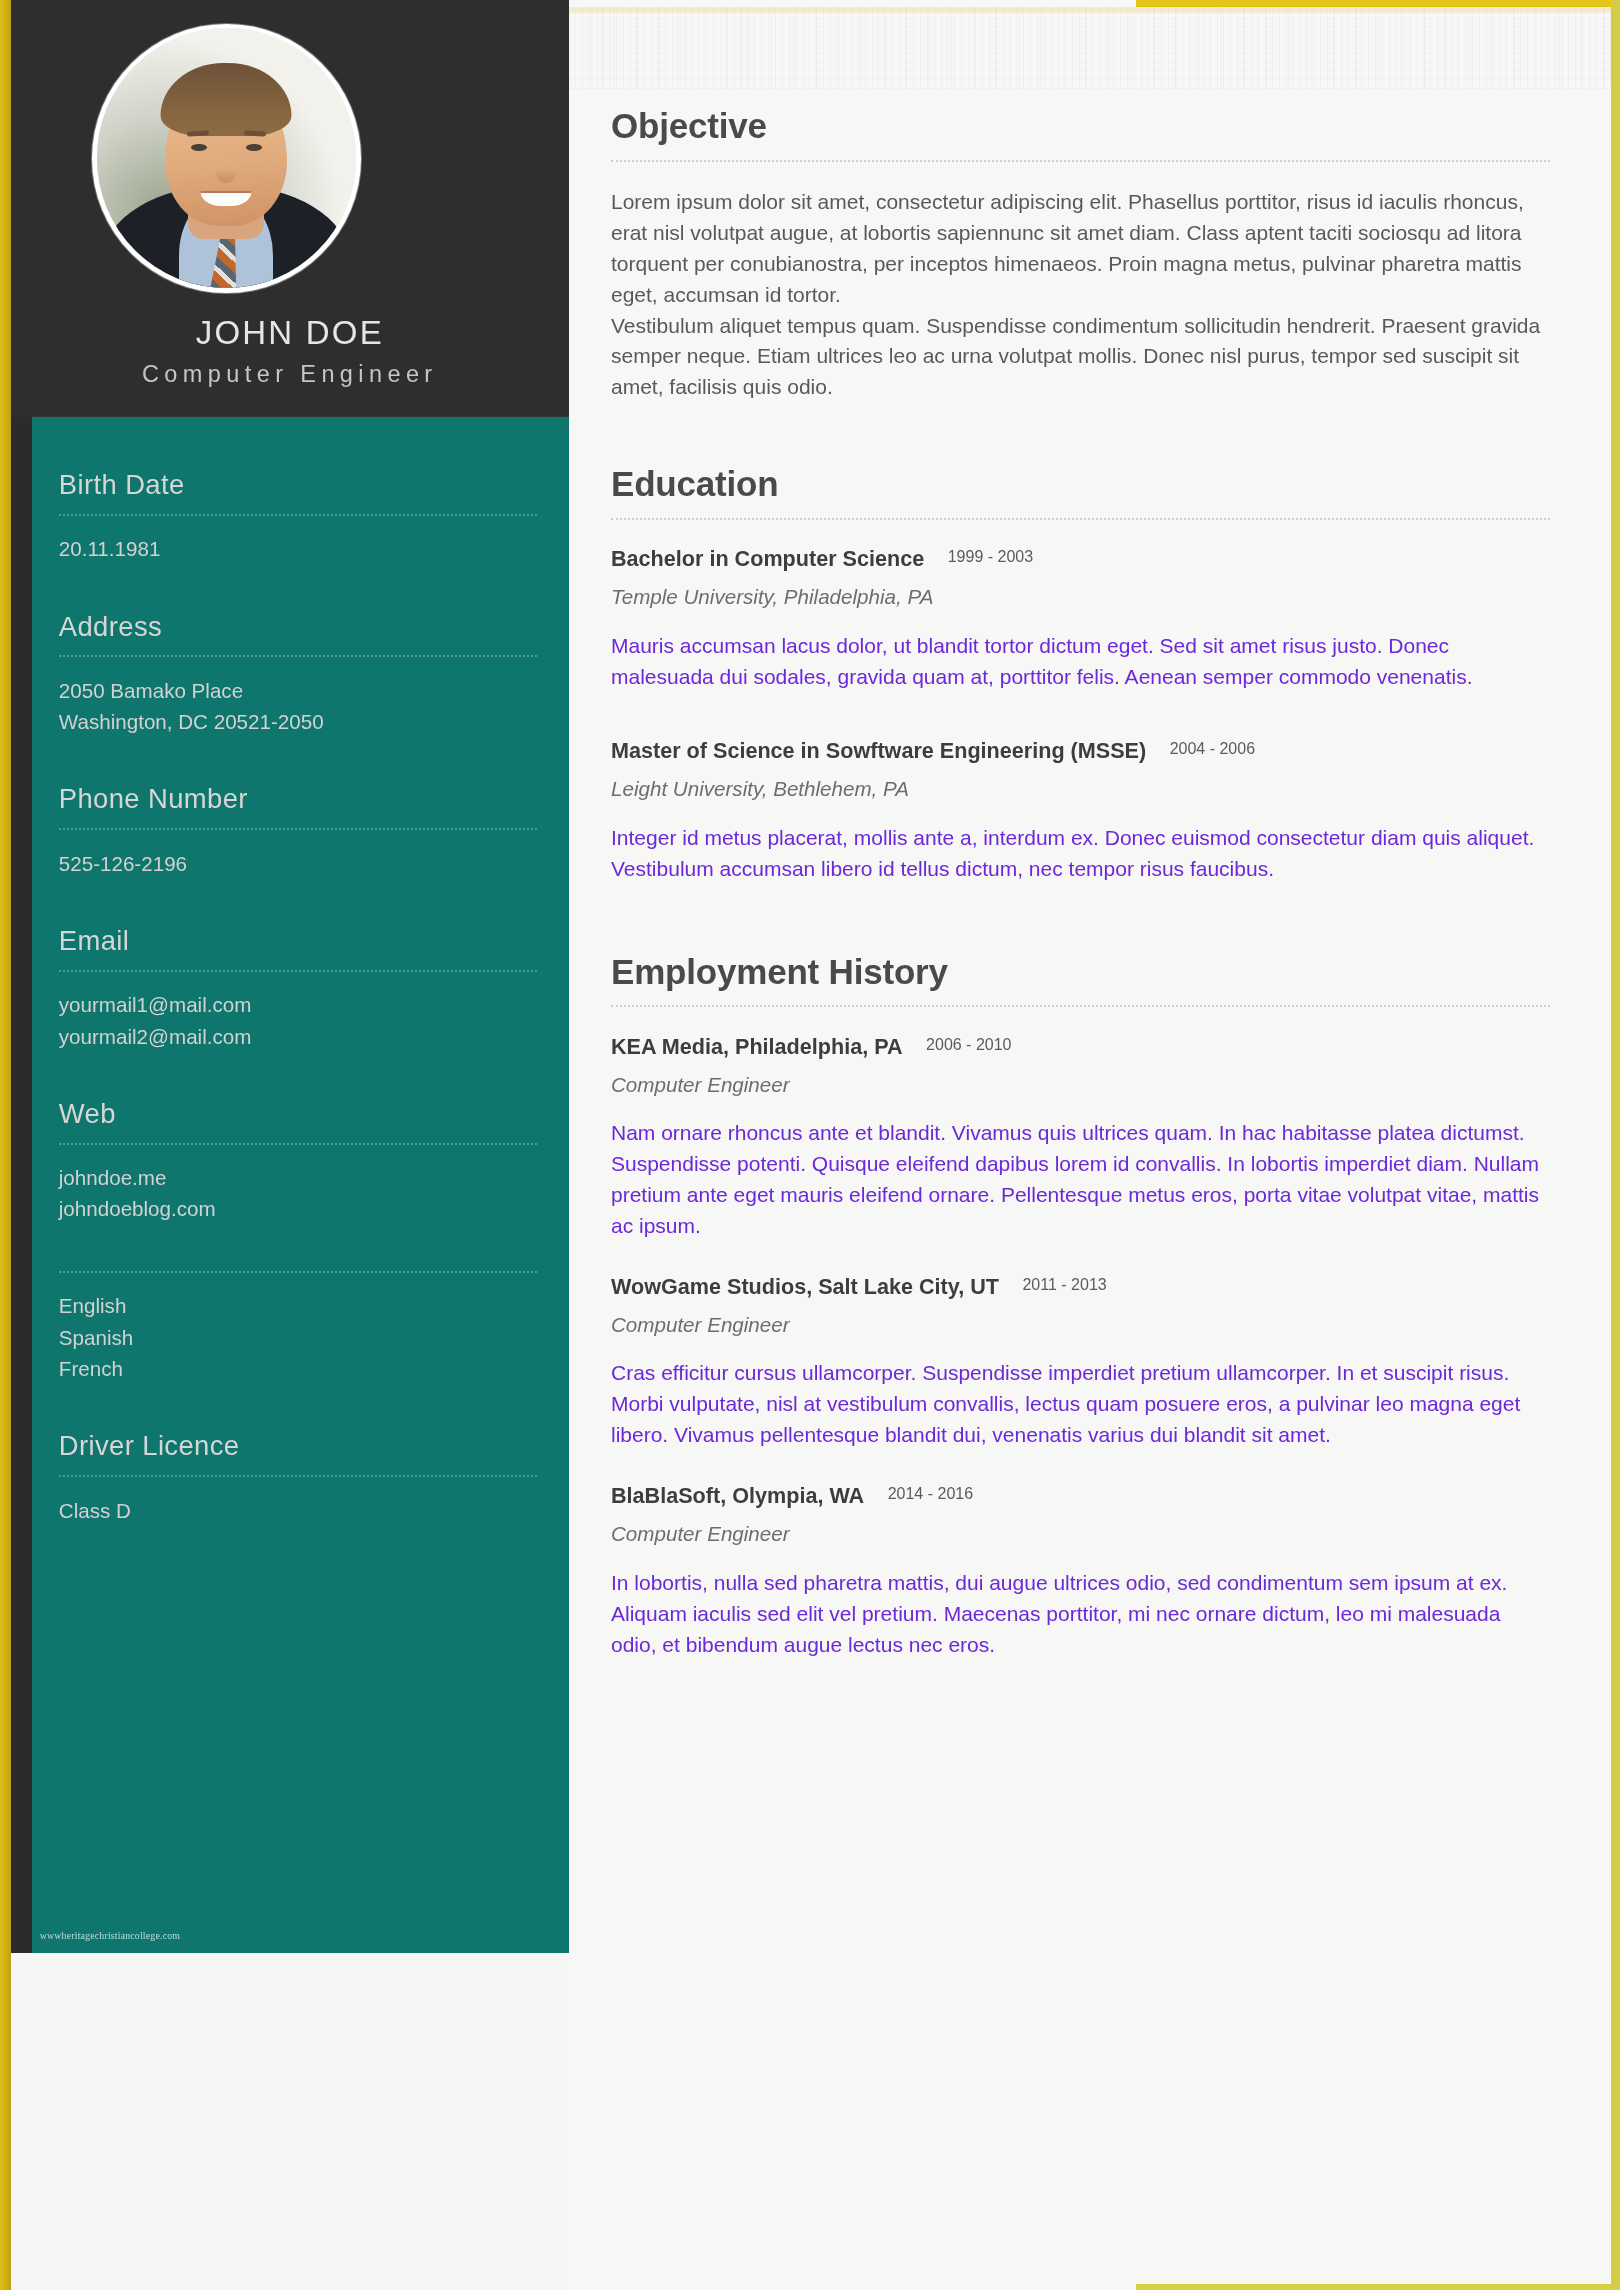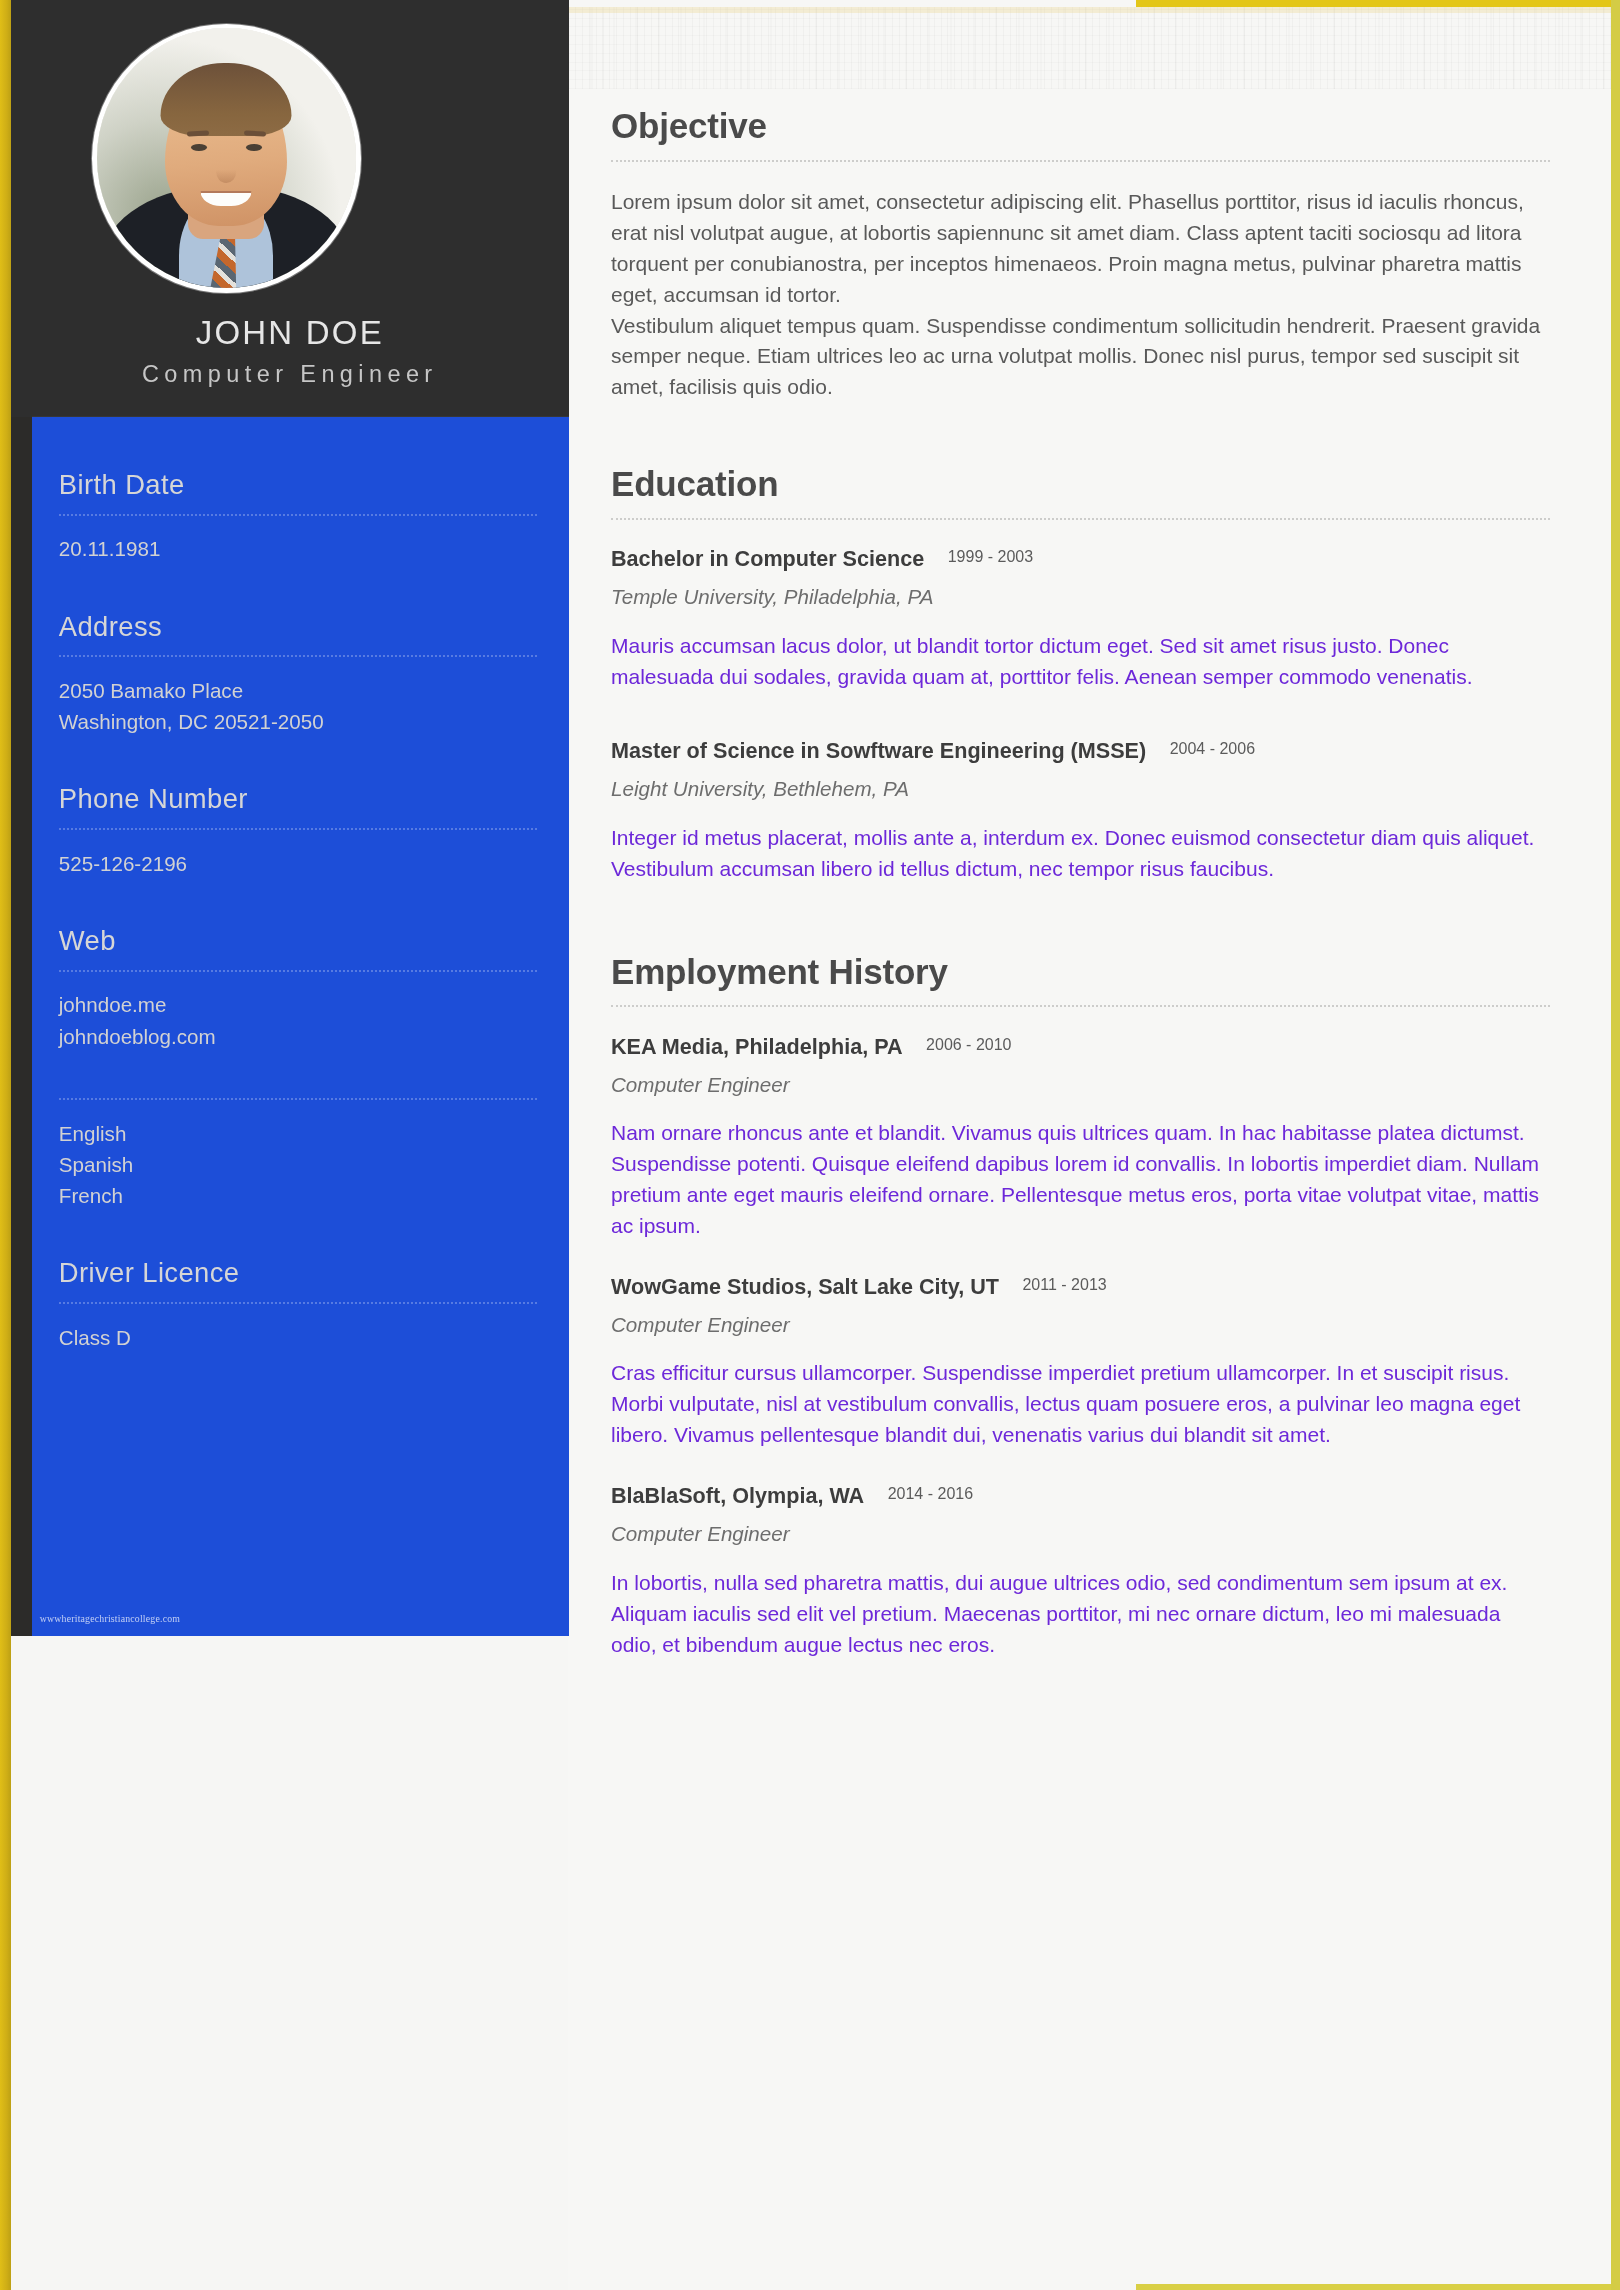--- a/index.html
+++ b/index.html
@@ -51,22 +51,22 @@
     width: 1052px; height: 6.9px;
     background: #d9cf45;
     z-index: 41;
   }
 
   
   #sidebar {
     position: absolute;
     left: 10.8px; top: 0;
     width: 558px;
-    height: 1636px;
-    background: #1d4ed8;
+    height: 1953px;
+    background: #0f766e;
     overflow: hidden;
     z-index: 20;
   }
   
   #sidebar::before {
     content: "";
     position: absolute;
     left: 0; top: 0;
     width: 21.6px; height: 100%;
     background: #2c2b29;
@@ -390,20 +390,28 @@
       </section>
 
       <section class="sb-section">
         <div class="sb-label">Phone Number</div>
         <div class="sb-rule"></div>
         <div class="sb-value">
           <span class="line">525-126-2196</span>
         </div>
       </section>
 
+      <section class="sb-section">
+        <div class="sb-label">Email</div>
+        <div class="sb-rule"></div>
+        <div class="sb-value">
+          <span class="line">yourmail1@mail.com</span>
+          <span class="line">yourmail2@mail.com</span>
+        </div>
+      </section>
 
       <section class="sb-section">
         <div class="sb-label">Web</div>
         <div class="sb-rule"></div>
         <div class="sb-value">
           <span class="line">johndoe.me</span>
           <span class="line">johndoeblog.com</span>
         </div>
       </section>
 

